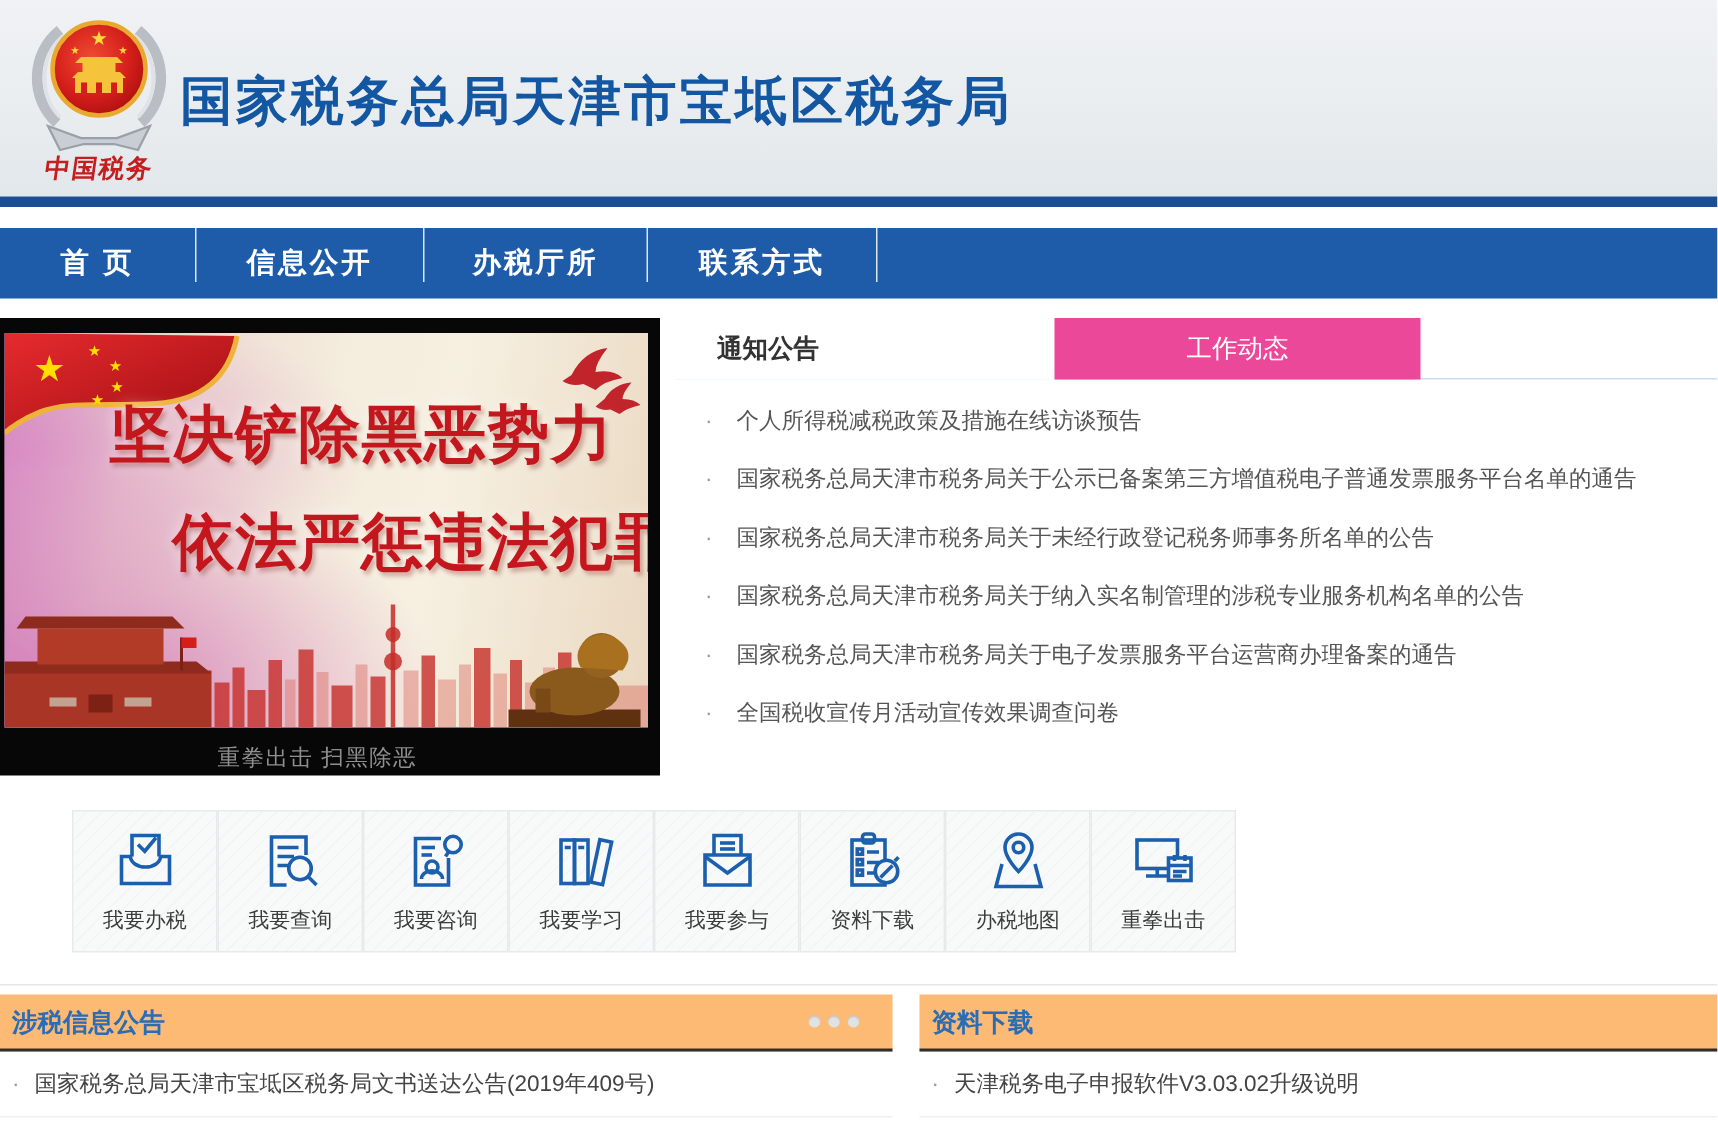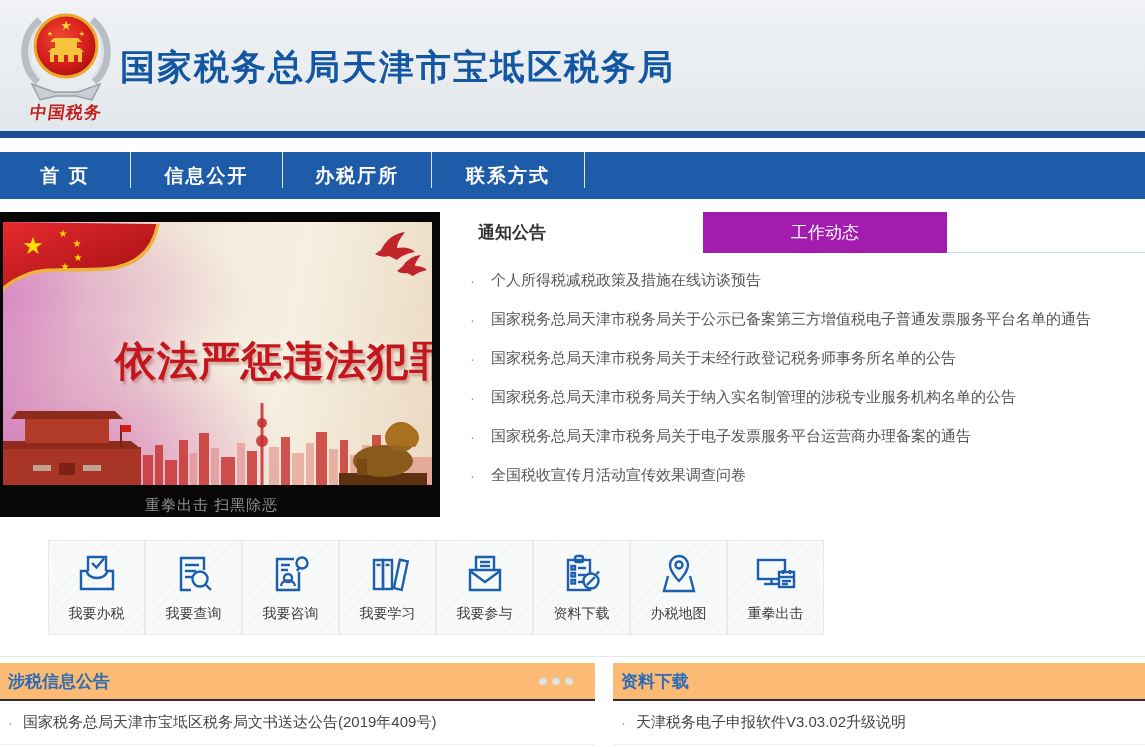--- a/index.html
+++ b/index.html
@@ -59,21 +59,21 @@
   .slogan1 { left:70px; top:40px; }
   .slogan2 { left:112px; top:112px; }
   .banner-caption {
     position:absolute; left:145px; bottom:2px; color:#8f8f8f; font-size:15px; letter-spacing:1px;
   }
   
   .notice-panel { position:absolute; top:212px; left:450px; width:695px; height:305px; background:#fff; }
   .tab-row { position:relative; height:41px; border-bottom:1px solid #c9ddf2; display:flex; }
   .tab { height:41px; line-height:41px; font-size:17px; cursor:pointer; }
   .tab-active { width:253px; color:#333; font-weight:bold; padding-left:28px; background:#fff; }
-  .tab-inactive { width:244px; color:#fff; background:#a21caf; text-align:center; }
+  .tab-inactive { width:244px; color:#fff; background:#ec4899; text-align:center; }
   .notice-list { list-style:none; padding-top:8px; }
   .notice-item {
     height:39px; display:flex; align-items:center; cursor:pointer;
     color:#555; font-size:15px; white-space:nowrap;
   }
   .bullet { color:#999; margin:0 16px 0 20px; font-size:15px; }
   
   .quick-links {
     position:absolute; top:540px; left:0; width:1145px; height:96px;
     display:flex; padding-left:48px; 
@@ -171,20 +171,21 @@
       <text x="74" y="25" font-size="10" fill="#ffde00" text-anchor="middle">★</text>
       <text x="75" y="39" font-size="10" fill="#ffde00" text-anchor="middle">★</text>
       <text x="62" y="48" font-size="10" fill="#ffde00" text-anchor="middle">★</text>
     </svg>
 
     <svg class="banner-deco" style="left:348px; top:6px;" width="78" height="56" viewBox="0 0 78 56">
       <path d="M30,22 Q38,6 54,4 Q46,14 46,20 Q58,18 64,24 Q52,26 46,32 L38,28 Q30,30 24,26 Z" fill="#c2242c"></path>
       <path d="M52,38 Q58,28 70,27 Q64,34 64,38 Q72,38 76,42 Q67,44 62,48 L56,45 Q50,46 46,43 Z" fill="#c2242c"></path>
     </svg>
 
+    <div class="slogan1">坚决铲除黑恶势力</div>
     <div class="slogan2">依法严惩违法犯罪</div>
 
     <svg class="banner-deco" style="top:163px;" width="429" height="100" viewBox="0 0 429 100">
 
       <rect x="-2" y="62" width="140" height="38" fill="#a93527"></rect>
       <path d="M-6,56 L128,56 L138,64 L-6,64 Z" fill="#8e2b1c"></path>
       <rect x="22" y="34" width="84" height="24" fill="#b23b28"></rect>
       <path d="M14,26 L112,26 L120,34 L8,34 Z" fill="#8e2b1c"></path>
       <rect x="56" y="78" width="16" height="12" fill="#7c2114"></rect>
       <rect x="30" y="80" width="18" height="6" fill="#c8bfae" opacity="0.8"></rect>

